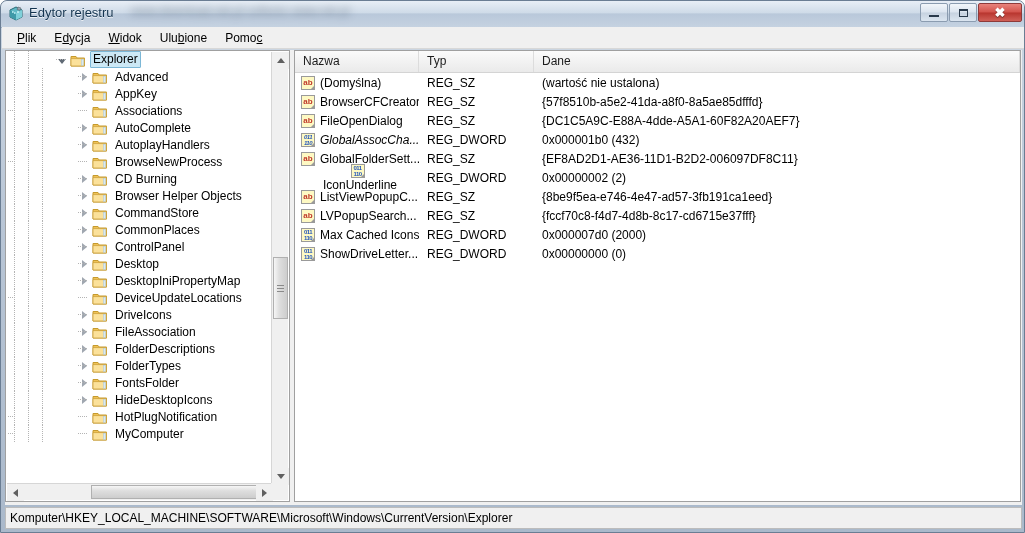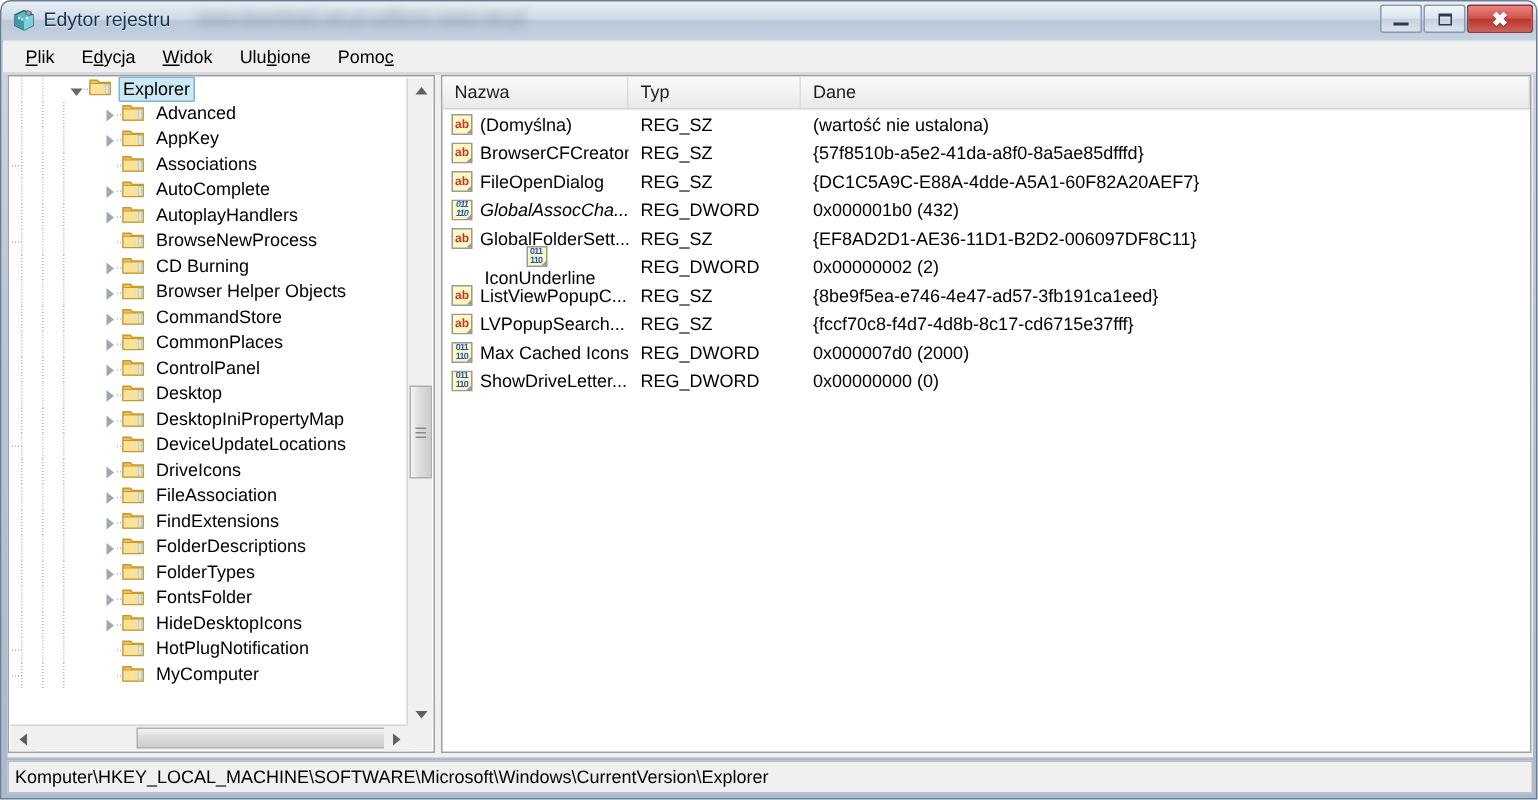--- a/index.html
+++ b/index.html
@@ -128,24 +128,24 @@
   .treeinner {
     position: absolute;
     left: 0; top: 0;
     width: 266px; height: 432px;
     overflow: hidden;
   }
   .trow {
     position: relative;
     height: 17px;
     display: flex;
-    align-items: flex-start;
+    align-items: flex-end;
     white-space: nowrap;
     font-size: 12px;
-    padding-left: 1px;
+    padding-left: 12px;
   }
   .indent { display: inline-block; height: 17px; }
   .guides {
     position: absolute; top: 0; bottom: 0; left: 0;
     pointer-events: none;
   }
   .gline {
     position: absolute; top: 0; bottom: 0;
     width: 1px;
     background-image: linear-gradient(to bottom, #b4b4b4 50%, transparent 50%);
@@ -699,38 +699,20 @@
             <div class="indent" style="width: 58px;"></div>
             <div class="expander">
               <div class="arrow-closed"></div>
             </div>
             <div class="elbow" style="left: 72px;"></div>
             <div class="folder"><svg width="16" height="14" viewBox="0 0 16 14">
                 <path d="M1 2.5 L6 2.5 L7.2 4 L14.5 4 L14.5 12 L1 12 Z" fill="#f0c256" stroke="#c59a2e" stroke-width="1"></path>
                 <path d="M1 4.6 L14.5 4.6 L14.5 12 L1 12 Z" fill="#fbe19a" stroke="#c59a2e" stroke-width=".7"></path>
                 <rect x="11.4" y="5.2" width="2" height="6.2" fill="#d8e9f2" stroke="#a9c4d4" stroke-width=".5"></rect>
               </svg></div>
-            <div class="tlabel">FindExtensions</div>
-          </div>
-          <div class="trow">
-            <div class="guides">
-              <div class="gline" style="left: 8px;"></div>
-              <div class="gline" style="left: 22px;"></div>
-              <div class="gline" style="left: 36px;"></div>
-            </div>
-            <div class="indent" style="width: 58px;"></div>
-            <div class="expander">
-              <div class="arrow-closed"></div>
-            </div>
-            <div class="elbow" style="left: 72px;"></div>
-            <div class="folder"><svg width="16" height="14" viewBox="0 0 16 14">
-                <path d="M1 2.5 L6 2.5 L7.2 4 L14.5 4 L14.5 12 L1 12 Z" fill="#f0c256" stroke="#c59a2e" stroke-width="1"></path>
-                <path d="M1 4.6 L14.5 4.6 L14.5 12 L1 12 Z" fill="#fbe19a" stroke="#c59a2e" stroke-width=".7"></path>
-                <rect x="11.4" y="5.2" width="2" height="6.2" fill="#d8e9f2" stroke="#a9c4d4" stroke-width=".5"></rect>
-              </svg></div>
             <div class="tlabel">FolderDescriptions</div>
           </div>
           <div class="trow">
             <div class="guides">
               <div class="gline" style="left: 8px;"></div>
               <div class="gline" style="left: 22px;"></div>
               <div class="gline" style="left: 36px;"></div>
             </div>
             <div class="indent" style="width: 58px;"></div>
             <div class="expander">

